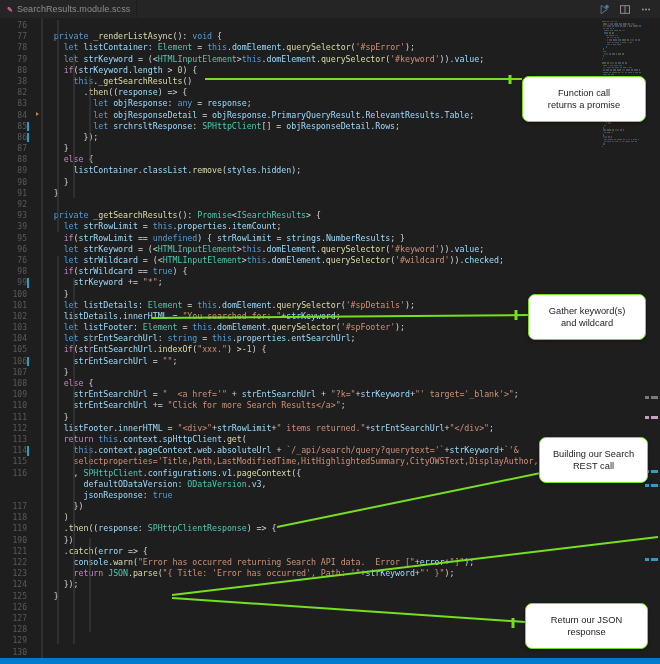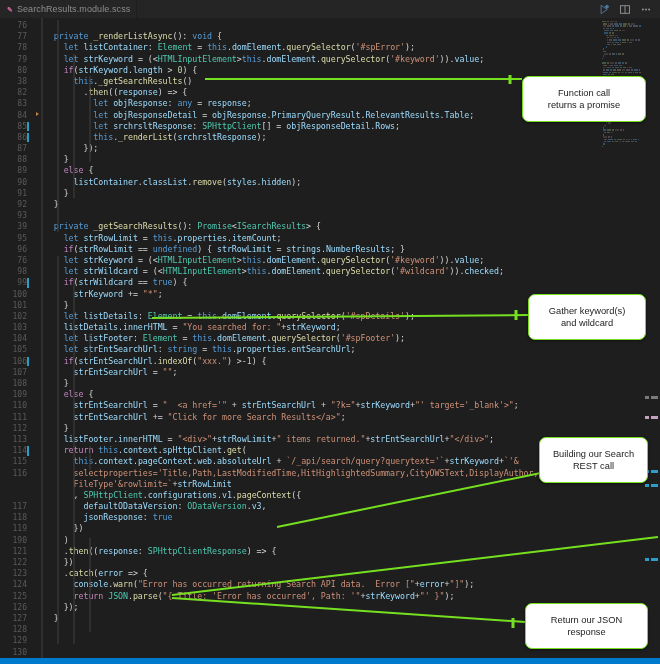--- a/index.html
+++ b/index.html
@@ -228,21 +228,20 @@
     <div class="cline"></div>
         <div class="cline">    <span class="kw">private</span> <span class="fn">_renderListAsync</span><span class="op">():</span> <span class="kw">void</span> <span class="op">{</span></div>
         <div class="cline">      <span class="kw">let</span> <span class="var">listContainer</span><span class="op">:</span> <span class="ty">Element</span> <span class="op">=</span> <span class="kw">this</span><span class="op">.</span><span class="var">domElement</span><span class="op">.</span><span class="fn">querySelector</span><span class="op">(</span><span class="str">'#spError'</span><span class="op">);</span></div>
         <div class="cline">      <span class="kw">let</span> <span class="var">strKeyword</span> <span class="op">=</span> <span class="op">(&lt;</span><span class="ty">HTMLInputElement</span><span class="op">&gt;</span><span class="kw">this</span><span class="op">.</span><span class="var">domElement</span><span class="op">.</span><span class="fn">querySelector</span><span class="op">(</span><span class="str">'#keyword'</span><span class="op">)).</span><span class="var">value</span><span class="op">;</span></div>
         <div class="cline">      <span class="kwp">if</span><span class="op">(</span><span class="var">strKeyword</span><span class="op">.</span><span class="var">length</span> <span class="op">&gt;</span> <span class="num">0</span><span class="op">) {</span></div>
         <div class="cline">        <span class="kw">this</span><span class="op">.</span><span class="fn">_getSearchResults</span><span class="op">()</span></div>
         <div class="cline">          <span class="op">.</span><span class="fn">then</span><span class="op">((</span><span class="var">response</span><span class="op">) =&gt; {</span></div>
         <div class="cline">            <span class="kw">let</span> <span class="var">objResponse</span><span class="op">:</span> <span class="kw">any</span> <span class="op">=</span> <span class="var">response</span><span class="op">;</span></div>
         <div class="cline">            <span class="kw">let</span> <span class="var">objResponseDetail</span> <span class="op">=</span> <span class="var">objResponse</span><span class="op">.</span><span class="var">PrimaryQueryResult</span><span class="op">.</span><span class="var">RelevantResults</span><span class="op">.</span><span class="var">Table</span><span class="op">;</span></div>
         <div class="cline">            <span class="kw">let</span> <span class="var">srchrsltResponse</span><span class="op">:</span> <span class="ty">SPHttpClient</span><span class="op">[] =</span> <span class="var">objResponseDetail</span><span class="op">.</span><span class="var">Rows</span><span class="op">;</span></div>
-        <div class="cline">            <span class="kw">this</span><span class="op">.</span><span class="fn">_renderList</span><span class="op">(</span><span class="var">srchrsltResponse</span><span class="op">);</span></div>
         <div class="cline">          <span class="op">});</span></div>
         <div class="cline">      <span class="op">}</span></div>
         <div class="cline">      <span class="kwp">else</span> <span class="op">{</span></div>
         <div class="cline">        <span class="var">listContainer</span><span class="op">.</span><span class="var">classList</span><span class="op">.</span><span class="fn">remove</span><span class="op">(</span><span class="var">styles</span><span class="op">.</span><span class="var">hidden</span><span class="op">);</span></div>
         <div class="cline">      <span class="op">}</span></div>
         <div class="cline">    <span class="op">}</span></div>
         <div class="cline"></div>
         <div class="cline">    <span class="kw">private</span> <span class="fn">_getSearchResults</span><span class="op">():</span> <span class="ty">Promise</span><span class="op">&lt;</span><span class="ty">ISearchResults</span><span class="op">&gt; {</span></div>
         <div class="cline">      <span class="kw">let</span> <span class="var">strRowLimit</span> <span class="op">=</span> <span class="kw">this</span><span class="op">.</span><span class="var">properties</span><span class="op">.</span><span class="var">itemCount</span><span class="op">;</span></div>
         <div class="cline">      <span class="kwp">if</span><span class="op">(</span><span class="var">strRowLimit</span> <span class="op">==</span> <span class="kw">undefined</span><span class="op">) {</span> <span class="var">strRowLimit</span> <span class="op">=</span> <span class="var">strings</span><span class="op">.</span><span class="var">NumberResults</span><span class="op">; }</span></div>
@@ -259,21 +258,20 @@
         <div class="cline">        <span class="var">strEntSearchUrl</span> <span class="op">=</span> <span class="str">""</span><span class="op">;</span></div>
         <div class="cline">      <span class="op">}</span></div>
         <div class="cline">      <span class="kwp">else</span> <span class="op">{</span></div>
         <div class="cline">        <span class="var">strEntSearchUrl</span> <span class="op">=</span> <span class="str">"  &lt;a href='"</span> <span class="op">+</span> <span class="var">strEntSearchUrl</span> <span class="op">+</span> <span class="str">"?k="</span><span class="op">+</span><span class="var">strKeyword</span><span class="op">+</span><span class="str">"' target='_blank'&gt;"</span><span class="op">;</span></div>
         <div class="cline">        <span class="var">strEntSearchUrl</span> <span class="op">+=</span> <span class="str">"Click for more Search Results&lt;/a&gt;"</span><span class="op">;</span></div>
         <div class="cline">      <span class="op">}</span></div>
         <div class="cline">      <span class="var">listFooter</span><span class="op">.</span><span class="var">innerHTML</span> <span class="op">=</span> <span class="str">"&lt;div&gt;"</span><span class="op">+</span><span class="var">strRowLimit</span><span class="op">+</span><span class="str">" items returned."</span><span class="op">+</span><span class="var">strEntSearchUrl</span><span class="op">+</span><span class="str">"&lt;/div&gt;"</span><span class="op">;</span></div>
         <div class="cline">      <span class="kwp">return</span> <span class="kw">this</span><span class="op">.</span><span class="var">context</span><span class="op">.</span><span class="var">spHttpClient</span><span class="op">.</span><span class="fn">get</span><span class="op">(</span></div>
         <div class="cline">        <span class="kw">this</span><span class="op">.</span><span class="var">context</span><span class="op">.</span><span class="var">pageContext</span><span class="op">.</span><span class="var">web</span><span class="op">.</span><span class="var">absoluteUrl</span> <span class="op">+</span> <span class="str">`/_api/search/query?querytext='`</span><span class="op">+</span><span class="var">strKeyword</span><span class="op">+</span><span class="str">`'&amp;</span></div>
         <div class="cline">        <span class="str">selectproperties='Title,Path,LastModifiedTime,HitHighlightedSummary,CityOWSText,DisplayAuthor,FileExtension,</span></div>
-        <div class="cline">        <span class="str">FileType'&amp;rowlimit=`</span><span class="op">+</span><span class="var">strRowLimit</span></div>
         <div class="cline">        <span class="op">,</span> <span class="ty">SPHttpClient</span><span class="op">.</span><span class="var">configurations</span><span class="op">.</span><span class="var">v1</span><span class="op">.</span><span class="fn">pageContext</span><span class="op">({</span></div>
         <div class="cline">          <span class="var">defaultODataVersion</span><span class="op">:</span> <span class="ty">ODataVersion</span><span class="op">.</span><span class="var">v3</span><span class="op">,</span></div>
         <div class="cline">          <span class="var">jsonResponse</span><span class="op">:</span> <span class="kw">true</span></div>
         <div class="cline">        <span class="op">})</span></div>
         <div class="cline">      <span class="op">)</span></div>
         <div class="cline">      <span class="op">.</span><span class="fn">then</span><span class="op">((</span><span class="var">response</span><span class="op">:</span> <span class="ty">SPHttpClientResponse</span><span class="op">) =&gt; {</span></div>
         <div class="cline">      <span class="op">})</span></div>
         <div class="cline">      <span class="op">.</span><span class="fn">catch</span><span class="op">(</span><span class="var">error</span> <span class="op">=&gt; {</span></div>
         <div class="cline">        <span class="var">console</span><span class="op">.</span><span class="fn">warn</span><span class="op">(</span><span class="str">"Error has occurred returning Search API data.  Error ["</span><span class="op">+</span><span class="var">error</span><span class="op">+</span><span class="str">"]"</span><span class="op">);</span></div>
         <div class="cline">        <span class="kwp">return</span> <span class="ty">JSON</span><span class="op">.</span><span class="fn">parse</span><span class="op">(</span><span class="str">"{ Title: 'Error has occurred', Path: '"</span><span class="op">+</span><span class="var">strKeyword</span><span class="op">+</span><span class="str">"' }"</span><span class="op">);</span></div>

